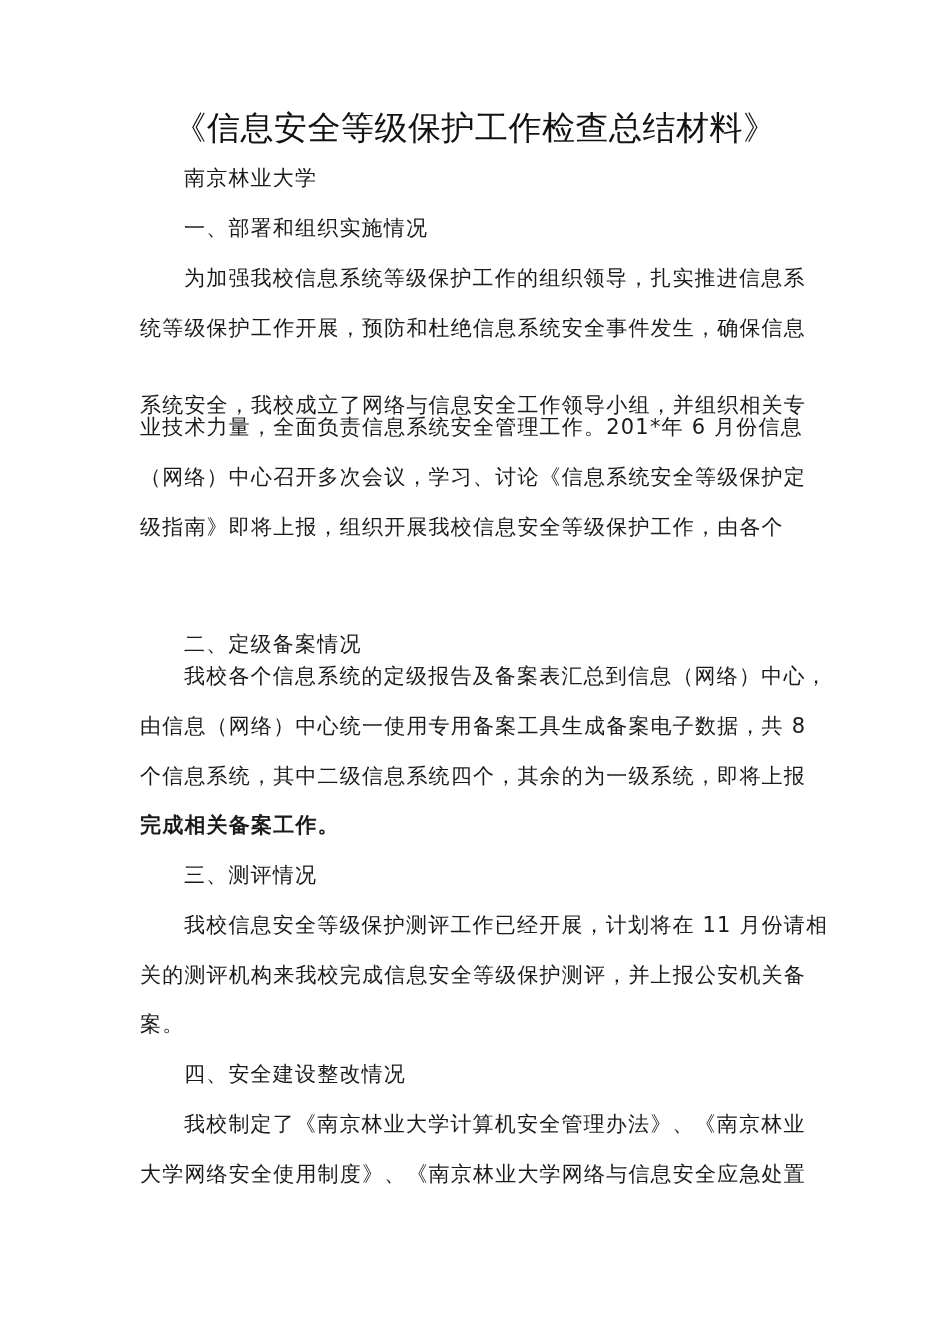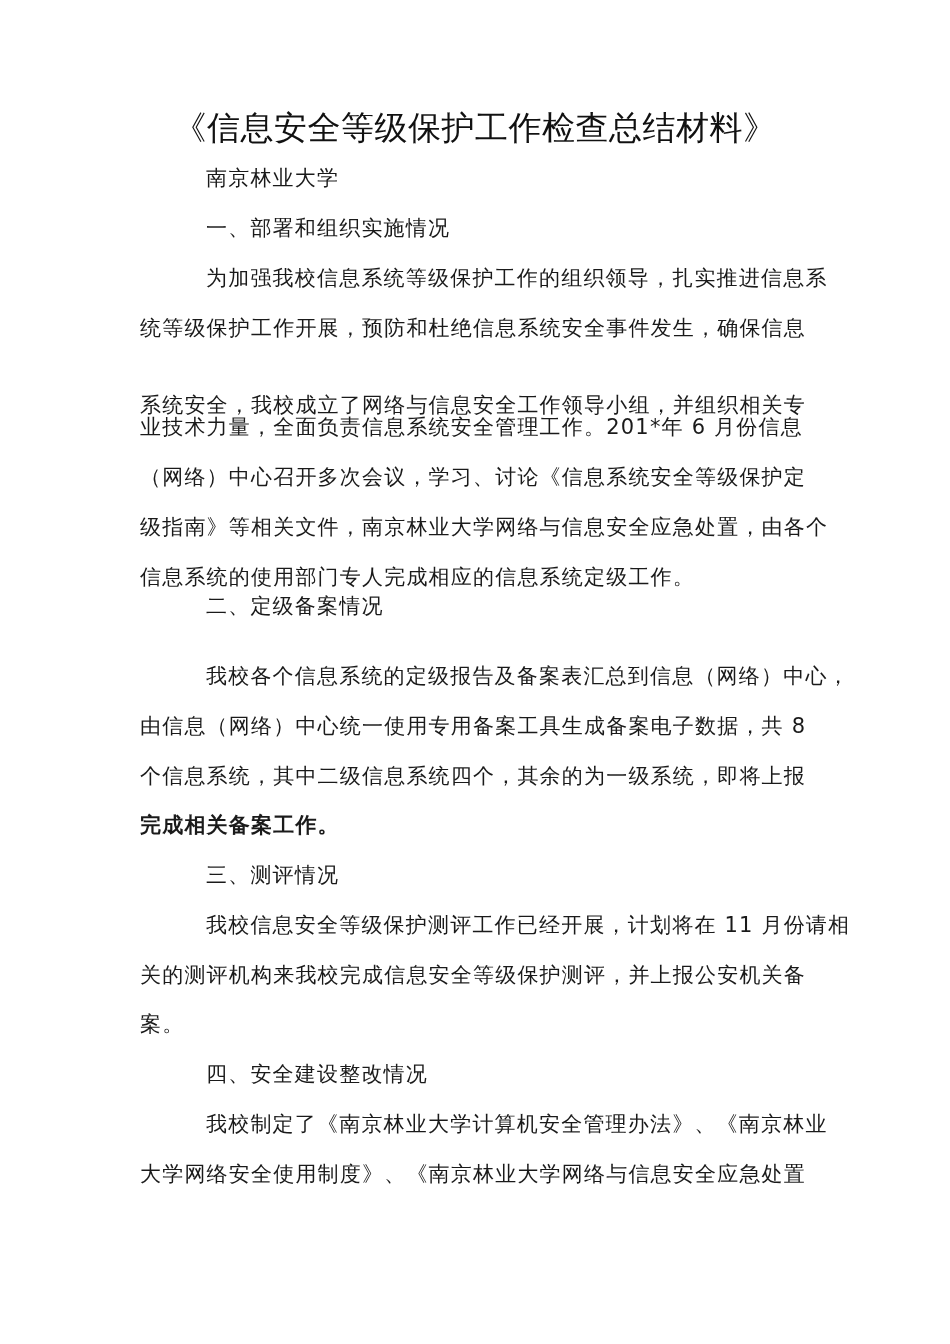--- a/index.html
+++ b/index.html
@@ -40,42 +40,40 @@
     left: 140px;
     width: 690px;
     font-size: 21px;
     line-height: 30px;
     white-space: nowrap;
     letter-spacing: 1.2px;
     color: #1a1a1a;
   }
   .indent {
     left: 184px;
-    margin-left: 22px;
   }
 </style>
 </head>
 <body>
 
 <div class="page">
 
   <div class="title" style="top:104px;">《信息安全等级保护工作检查总结材料》</div>
 
   <div class="line indent" style="top:163px;">南京林业大学</div>
 
   <div class="line indent" style="top:213px;">一、部署和组织实施情况</div>
   <div class="line indent" style="top:263px;">为加强我校信息系统等级保护工作的组织领导，扎实推进信息系</div>
   <div class="line" style="top:313px;">统等级保护工作开展，预防和杜绝信息系统安全事件发生，确保信息</div>
   <div class="line" style="top:362px;margin-top:28px;">系统安全，我校成立了网络与信息安全工作领导小组，并组织相关专</div>
   <div class="line" style="top:412px;">业技术力量，全面负责信息系统安全管理工作。201*年 6 月份信息</div>
   <div class="line" style="top:462px;">（网络）中心召开多次会议，学习、讨论《信息系统安全等级保护定</div>
-  <div class="line" style="top:512px;">级指南》等相关文件，南京林业大学网络与信息安全应急处置，由各个</div>
-  <div class="line" style="top:562px;">信息系统的使用部门专人完成相应的信息系统定级工作。</div>
+  <div class="line" style="top:512px;">级指南》即将上报，组织开展我校信息安全等级保护工作，由各个</div>
 
-  <div class="line indent" style="top:593px;font-family:Liberation Mono, monospace;">二、定级备案情况</div>
+  <div class="line indent" style="top:629px;">二、定级备案情况</div>
   <div class="line indent" style="top:661px;">我校各个信息系统的定级报告及备案表汇总到信息（网络）中心，</div>
   <div class="line" style="top:711px;">由信息（网络）中心统一使用专用备案工具生成备案电子数据，共 8</div>
   <div class="line" style="top:761px;">个信息系统，其中二级信息系统四个，其余的为一级系统，即将上报</div>
   <div class="line" style="top:810px;font-weight:bold;">完成相关备案工作。</div>
 
   <div class="line indent" style="top:860px;">三、测评情况</div>
   <div class="line indent" style="top:910px;">我校信息安全等级保护测评工作已经开展，计划将在 11 月份请相</div>
   <div class="line" style="top:960px;">关的测评机构来我校完成信息安全等级保护测评，并上报公安机关备</div>
   <div class="line" style="top:1009px;">案。</div>
 

